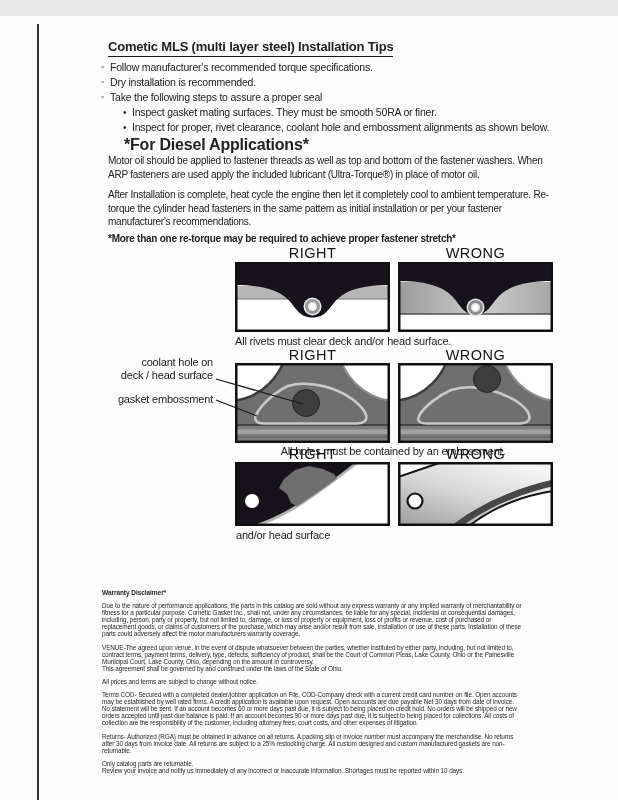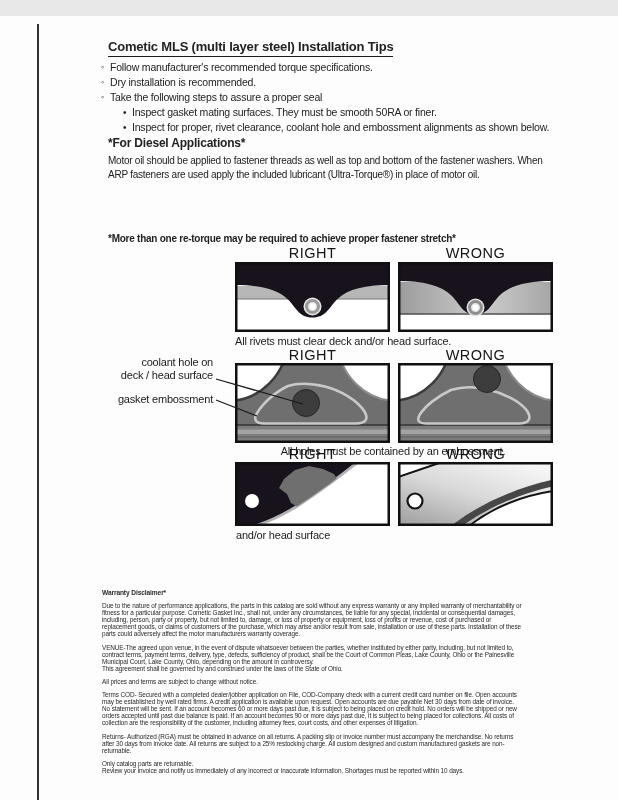--- a/index.html
+++ b/index.html
@@ -10,21 +10,21 @@
   }
   .abs{position:absolute;}
   .scan-edge{position:absolute;left:37px;top:8px;width:2px;height:782px;background:#141414;opacity:.88;}
   .title-wrap{left:108px;top:21px;}
   .title-text{font-size:13px;font-weight:bold;border-bottom:1.6px solid #1a1a1a;padding-bottom:2px;display:inline-block;}
   .tips{left:101px;top:44px;width:470px;font-size:10.5px;line-height:14.5px;}
   .tip-row{display:flex;}
   .tip-row .mk{width:9px;flex:none;font-size:9px;line-height:15px;}
   .tip-row.sub{padding-left:22px;}
   .tip-row.sub .mk{font-size:10px;}
-  .diesel-head{left:108px;top:120px;font-size:12px;font-weight:bold;}
+  .diesel-head{left:124px;top:120px;font-size:16px;font-weight:bold;}
   .body-p{font-size:10px;line-height:13.5px;letter-spacing:-0.25px;}
   .p1{left:108px;top:138px;width:452px;}
   .p2{left:108px;top:172px;width:452px;}
   .p3{left:108px;top:216px;width:470px;font-weight:bold;}
   .rw-label{width:155px;text-align:center;font-size:14.5px;letter-spacing:0.5px;color:#141414;}
   .cap{font-size:11px;letter-spacing:-0.2px;color:#1c1c1c;}
   .callout{width:125px;text-align:right;font-size:11px;line-height:12.5px;color:#1c1c1c;}
   .overlay{pointer-events:none;}
   .disclaimer{left:102px;top:573px;width:421px;font-size:6.4px;line-height:7.1px;letter-spacing:-0.1px;color:#2a2a2a;}
   .disclaimer .hd{font-weight:bold;font-size:6.6px;margin-bottom:6px;}
@@ -61,20 +61,21 @@
         <span>Inspect gasket mating surfaces. They must be smooth 50RA or finer.</span>
       </div>
     <div class="tip-row sub">
         <span class="mk">•</span>
         <span>Inspect for proper, rivet clearance, coolant hole and embossment alignments as shown below.</span>
       </div>
   </div>
 
   <div class="abs diesel-head">*For Diesel Applications*</div>
   <div class="abs body-p p1">Motor oil should be applied to fastener threads as well as top and bottom of the fastener washers. When ARP fasteners are used apply the included lubricant (Ultra-Torque®) in place of motor oil.</div>
+  <div class="abs body-p p2">After Installation is complete, heat cycle the engine then let it completely cool to ambient temperature. Re-torque the cylinder head fasteners in the same pattern as initial installation or per your fastener manufacturer's recommendations.</div>
   <div class="abs body-p p3">*More than one re-torque may be required to achieve proper fastener stretch*</div>
 
   <div class="abs rw-label" style="left:235px;top:229px;">RIGHT</div>
   <div class="abs rw-label" style="left:398px;top:229px;">WRONG</div>
 
   <svg class="abs" style="left:235px;top:246px;" width="155" height="70" viewBox="0 0 155 70">
     <rect x="0" y="0" width="155" height="70" fill="#ffffff"></rect>
     <rect x="0" y="24" width="155" height="13" fill="#b7b7b7"></rect>
     <line x1="0" y1="37" x2="155" y2="37" stroke="#777777" stroke-width="1"></line>
     <path d="M0,0 H155 V23 C131,23 113,26.5 102,37.5 C93.5,46 91,55.5 77.5,55.5 C64,55.5 61.5,46 53,37.5 C42,26.5 24,23 0,23 Z" fill="#18121c"></path>

